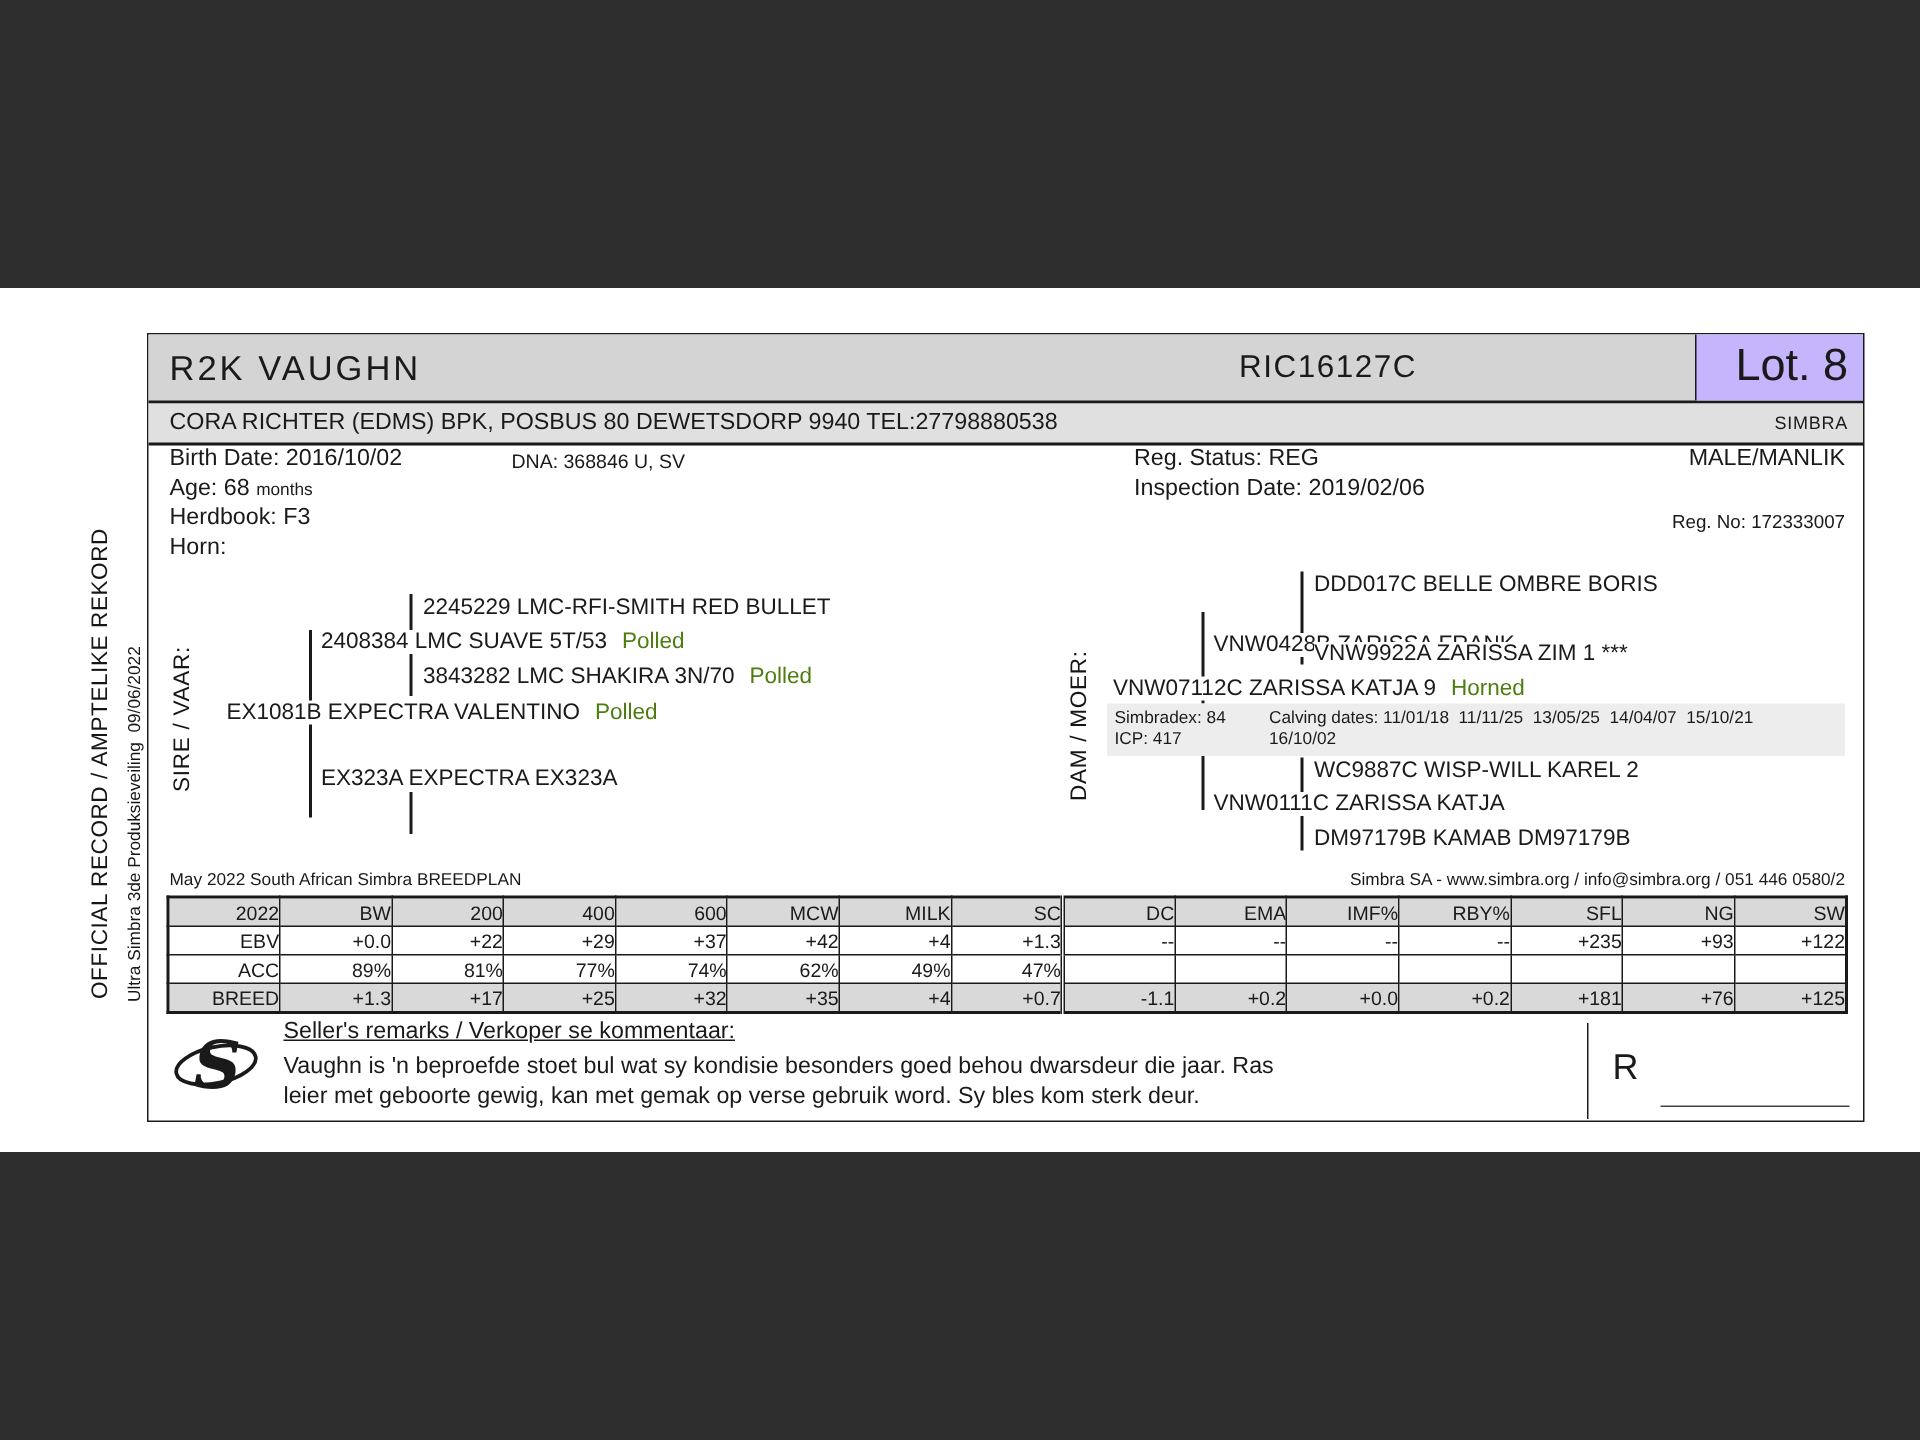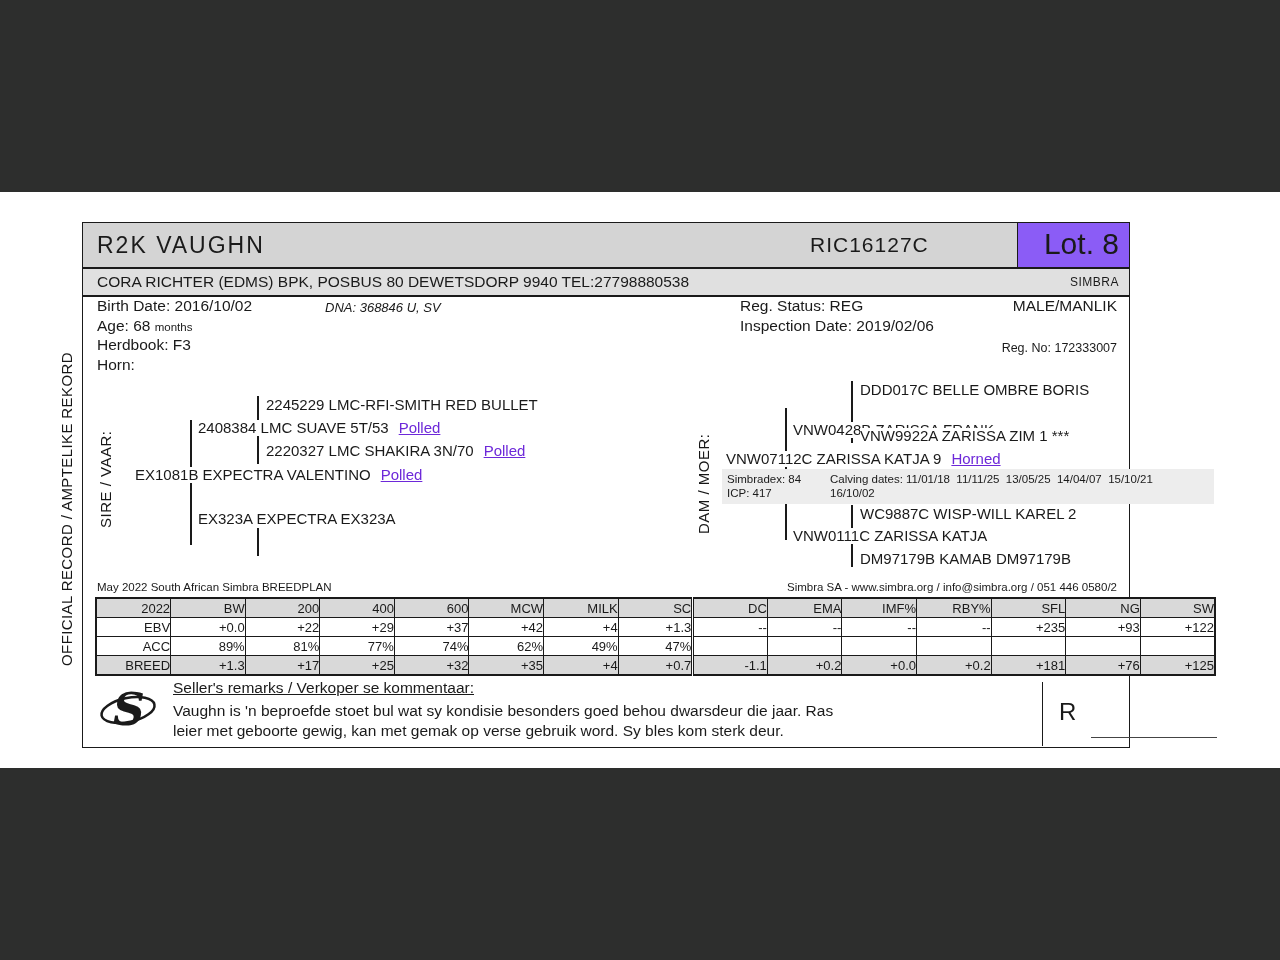--- a/index.html
+++ b/index.html
@@ -7,43 +7,43 @@
         font-family:"Liberation Sans","DejaVu Sans",sans-serif;color:#1a1a1a;}
   .band-top{position:absolute;left:0;top:0;width:1280px;height:192px;background:#2d2e2d;}
   .band-white{position:absolute;left:0;top:192px;width:1280px;height:576px;background:#ffffff;}
   .band-bottom{position:absolute;left:0;top:768px;width:1280px;height:192px;background:#2d2e2d;}
 
   .vtext{position:absolute;writing-mode:vertical-rl;transform:rotate(180deg);
          white-space:pre;color:#161616;}
   .vt-official{left:58px;top:306px;height:360px;width:24px;font-size:15px;letter-spacing:.4px;}
   .vt-sale{left:84px;top:330px;height:338px;width:16px;font-size:11.5px;}
 
-  .doc{position:absolute;left:82px;top:222px;width:1048px;height:526px;background:#fff;
+  .doc{position:absolute;left:98px;top:222px;width:1145px;height:526px;background:#fff;
        border:1.5px solid #1a1a1a;box-sizing:border-box;}
 
   .doc-header{position:absolute;left:0;top:0;width:100%;height:44px;background:#d4d4d4;
               border-bottom:2px solid #1a1a1a;}
   .h-name{position:absolute;left:14px;top:0;line-height:44px;font-size:23px;letter-spacing:2px;white-space:nowrap;}
   .h-reg{position:absolute;left:727px;top:0;line-height:44px;font-size:21px;letter-spacing:1px;white-space:nowrap;}
-  .lot-box{position:absolute;right:0;top:0;width:112px;height:44px;background:#8b5cf6;
+  .lot-box{position:absolute;right:0;top:0;width:112px;height:44px;background:#c4b5fd;
            border-left:1.5px solid #1a1a1a;box-sizing:border-box;}
   .lot-box span{display:block;text-align:right;padding-right:10px;line-height:42px;font-size:30px;white-space:nowrap;}
 
   .doc-subheader{position:absolute;left:0;top:46px;width:100%;height:26px;background:#e0e0e0;
                  border-bottom:2px solid #1a1a1a;}
   .owner{position:absolute;left:14px;top:0;line-height:26px;font-size:15.5px;white-space:nowrap;}
   .breed{position:absolute;right:10px;top:0;line-height:26px;font-size:12px;letter-spacing:.5px;white-space:nowrap;}
 
   .lbl{position:absolute;white-space:nowrap;font-size:15.5px;line-height:18px;}
-  .small{font-size:13px;font-style:italic;}
+  .small{font-size:13px;}
   .tiny{font-size:12.5px;}
   .unit{font-size:11.5px;}
 
   .ped{position:absolute;white-space:nowrap;font-size:15px;line-height:16px;background:#fff;padding-right:3px;}
-  .tag{color:#6d28d9;margin-left:10px;text-decoration:underline;}
+  .tag{color:#4d7c0f;margin-left:10px;}
   .pline{position:absolute;width:1.5px;background:#1a1a1a;}
   .vlabel{font-size:15px;letter-spacing:.5px;}
 
   .info-box{position:absolute;left:639px;top:246px;width:492px;height:35px;background:#ededed;}
   .ib{position:absolute;white-space:pre;font-size:11.5px;line-height:13px;}
 
   .note{position:absolute;font-size:11.5px;white-space:nowrap;}
 
   .tbl{position:absolute;left:12px;top:374px;width:1121px;border-collapse:collapse;table-layout:fixed;
        background:#fff;border:2px solid #1a1a1a;}
@@ -94,21 +94,21 @@
     <span class="lbl" style="left:14px;top:113px;">Herdbook: F3</span>
     <span class="lbl tiny" style="right:12px;top:116px;">Reg. No: 172333007</span>
     <span class="lbl" style="left:14px;top:133px;">Horn:</span>
 
     <div class="vtext vlabel" style="left:14px;top:190px;height:115px;">SIRE / VAAR:</div>
     <div class="pline" style="left:174px;top:173px;height:68px;"></div>
     <div class="pline" style="left:107px;top:197px;height:125px;"></div>
     <div class="pline" style="left:174px;top:305px;height:28px;"></div>
     <div class="ped" style="left:183px;top:174px;"><span>2245229 LMC-RFI-SMITH RED BULLET</span></div>
     <div class="ped" style="left:115px;top:197px;"><span>2408384 LMC SUAVE 5T/53</span><span class="tag">Polled</span></div>
-    <div class="ped" style="left:183px;top:220px;"><span>2220327 LMC SHAKIRA 3N/70</span><span class="tag">Polled</span></div>
+    <div class="ped" style="left:183px;top:220px;"><span>3843282 LMC SHAKIRA 3N/70</span><span class="tag">Polled</span></div>
     <div class="ped" style="left:52px;top:244px;"><span>EX1081B EXPECTRA VALENTINO</span><span class="tag">Polled</span></div>
     <div class="ped" style="left:115px;top:288px;"><span>EX323A EXPECTRA EX323A</span></div>
 
     <div class="vtext vlabel" style="left:612px;top:186px;height:125px;">DAM / MOER:</div>
     <div class="pline" style="left:768px;top:158px;height:62px;"></div>
     <div class="pline" style="left:702px;top:185px;height:61px;"></div>
     <div class="pline" style="left:702px;top:281px;height:36px;"></div>
     <div class="pline" style="left:768px;top:282px;height:62px;"></div>
     <div class="ped" style="left:777px;top:159px;"><span>DDD017C BELLE OMBRE BORIS</span></div>
     <div class="ped" style="left:710px;top:182px;margin-top:17px;"><span>VNW0428B ZARISSA FRANK</span></div>

